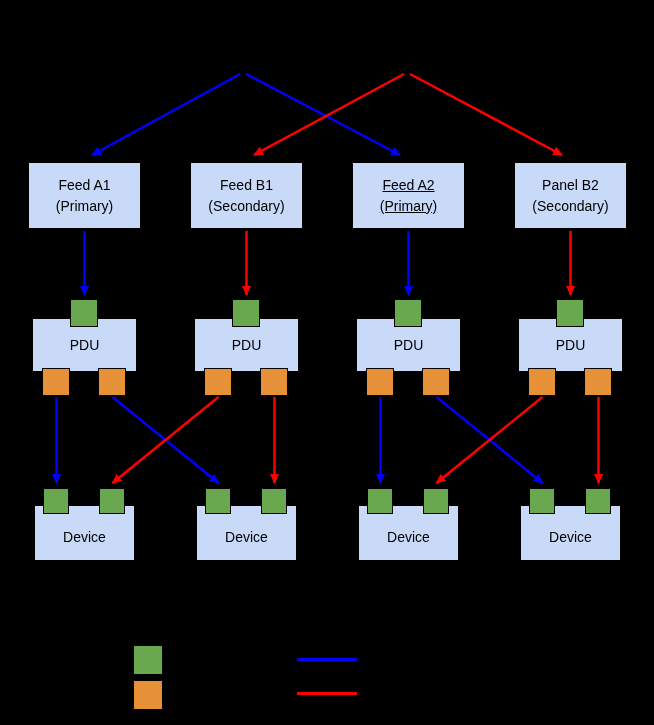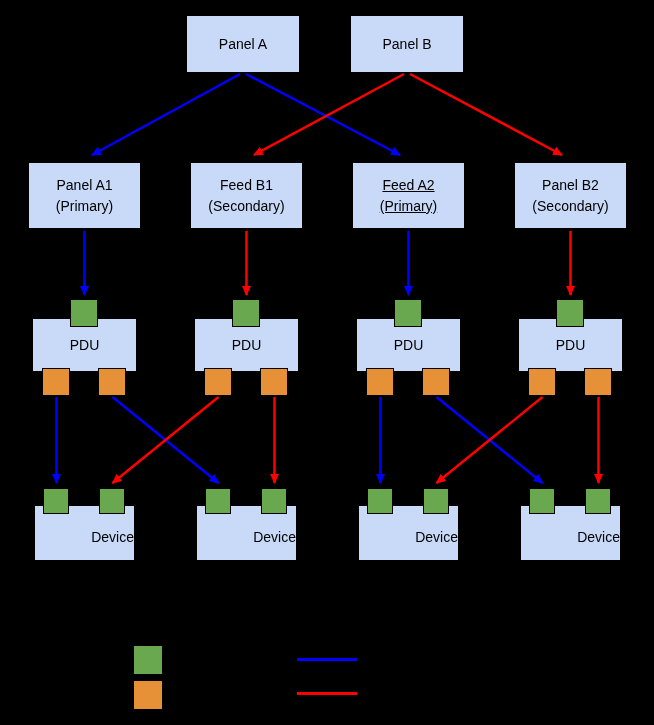--- a/index.html
+++ b/index.html
@@ -19,21 +19,21 @@
     display: flex;
     flex-direction: column;
     align-items: center;
     justify-content: center;
     color: var(--label-text, #000);
     font-size: 14px;
     line-height: 1.45;
     text-align: center;
     z-index: 2;
   }
-  .node.device { padding-top: 8px; align-items: flex-end; }
+  .node.device { padding-top: 8px; }
   .port {
     position: absolute;
     border: 1px solid var(--box-border, #000);
     z-index: 3;
   }
   .port-in  { width: 28px; height: 28px; background: var(--input-port, #6aa84f); }
   .port-out { width: 28px; height: 28px; background: var(--output-port, #e69138); }
   .dport    { width: 26px; height: 26px; background: var(--input-port, #6aa84f); border: 1px solid var(--box-border,#000); position: absolute; z-index: 3; }
   svg.arrows {
     position: absolute;
@@ -55,29 +55,23 @@
     position: absolute;
     width: 60px; height: 3px;
     z-index: 2;
   }
 </style>
 </head>
 <body>
 
 <div class="canvas">
 
-  <div class="node" style="left:186px; top:15px; width:114px; height:58px;">
-    <span>Panel A</span>
-  </div>
-  <div class="node" style="left:350px; top:15px; width:114px; height:58px;">
-    <span>Panel B</span>
-  </div>
 
   <div class="node" style="left:28px; top:162px; width:113px; height:67px;">
-    <span>Panel A1</span>
+    <span>Feed A1</span>
     <span>(Primary)</span>
   </div>
   <div class="node" style="left:190px; top:162px; width:113px; height:67px;text-align:right;">
     <span>Feed B1</span>
     <span>(Secondary)</span>
   </div>
   <div class="node" style="left:352px; top:162px; width:113px; height:67px;text-decoration:underline;">
     <span>Feed A2</span>
     <span>(Primary)</span>
   </div>

